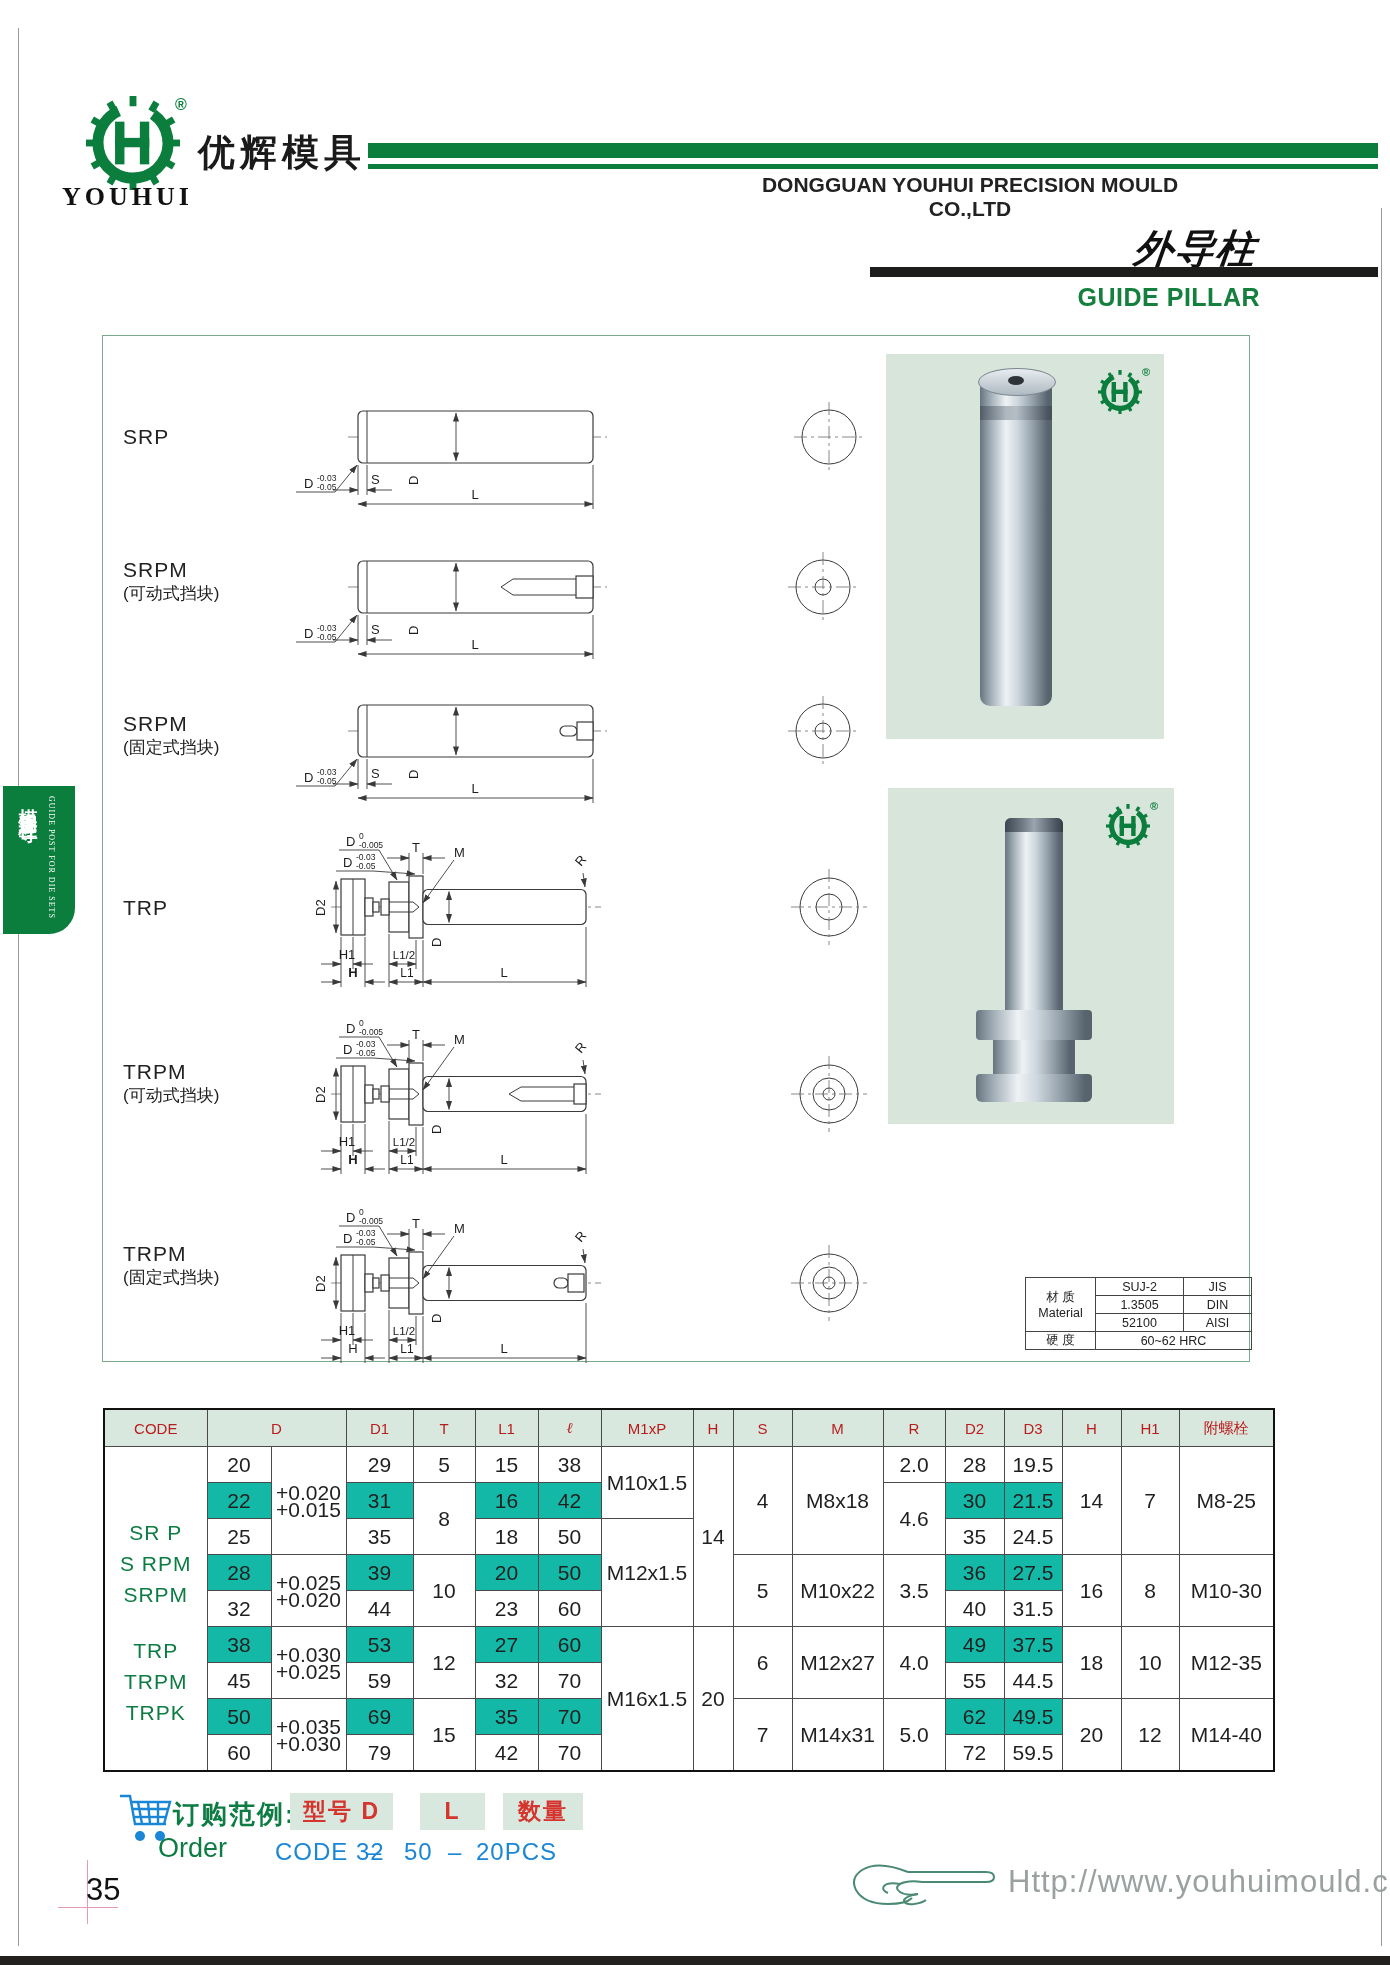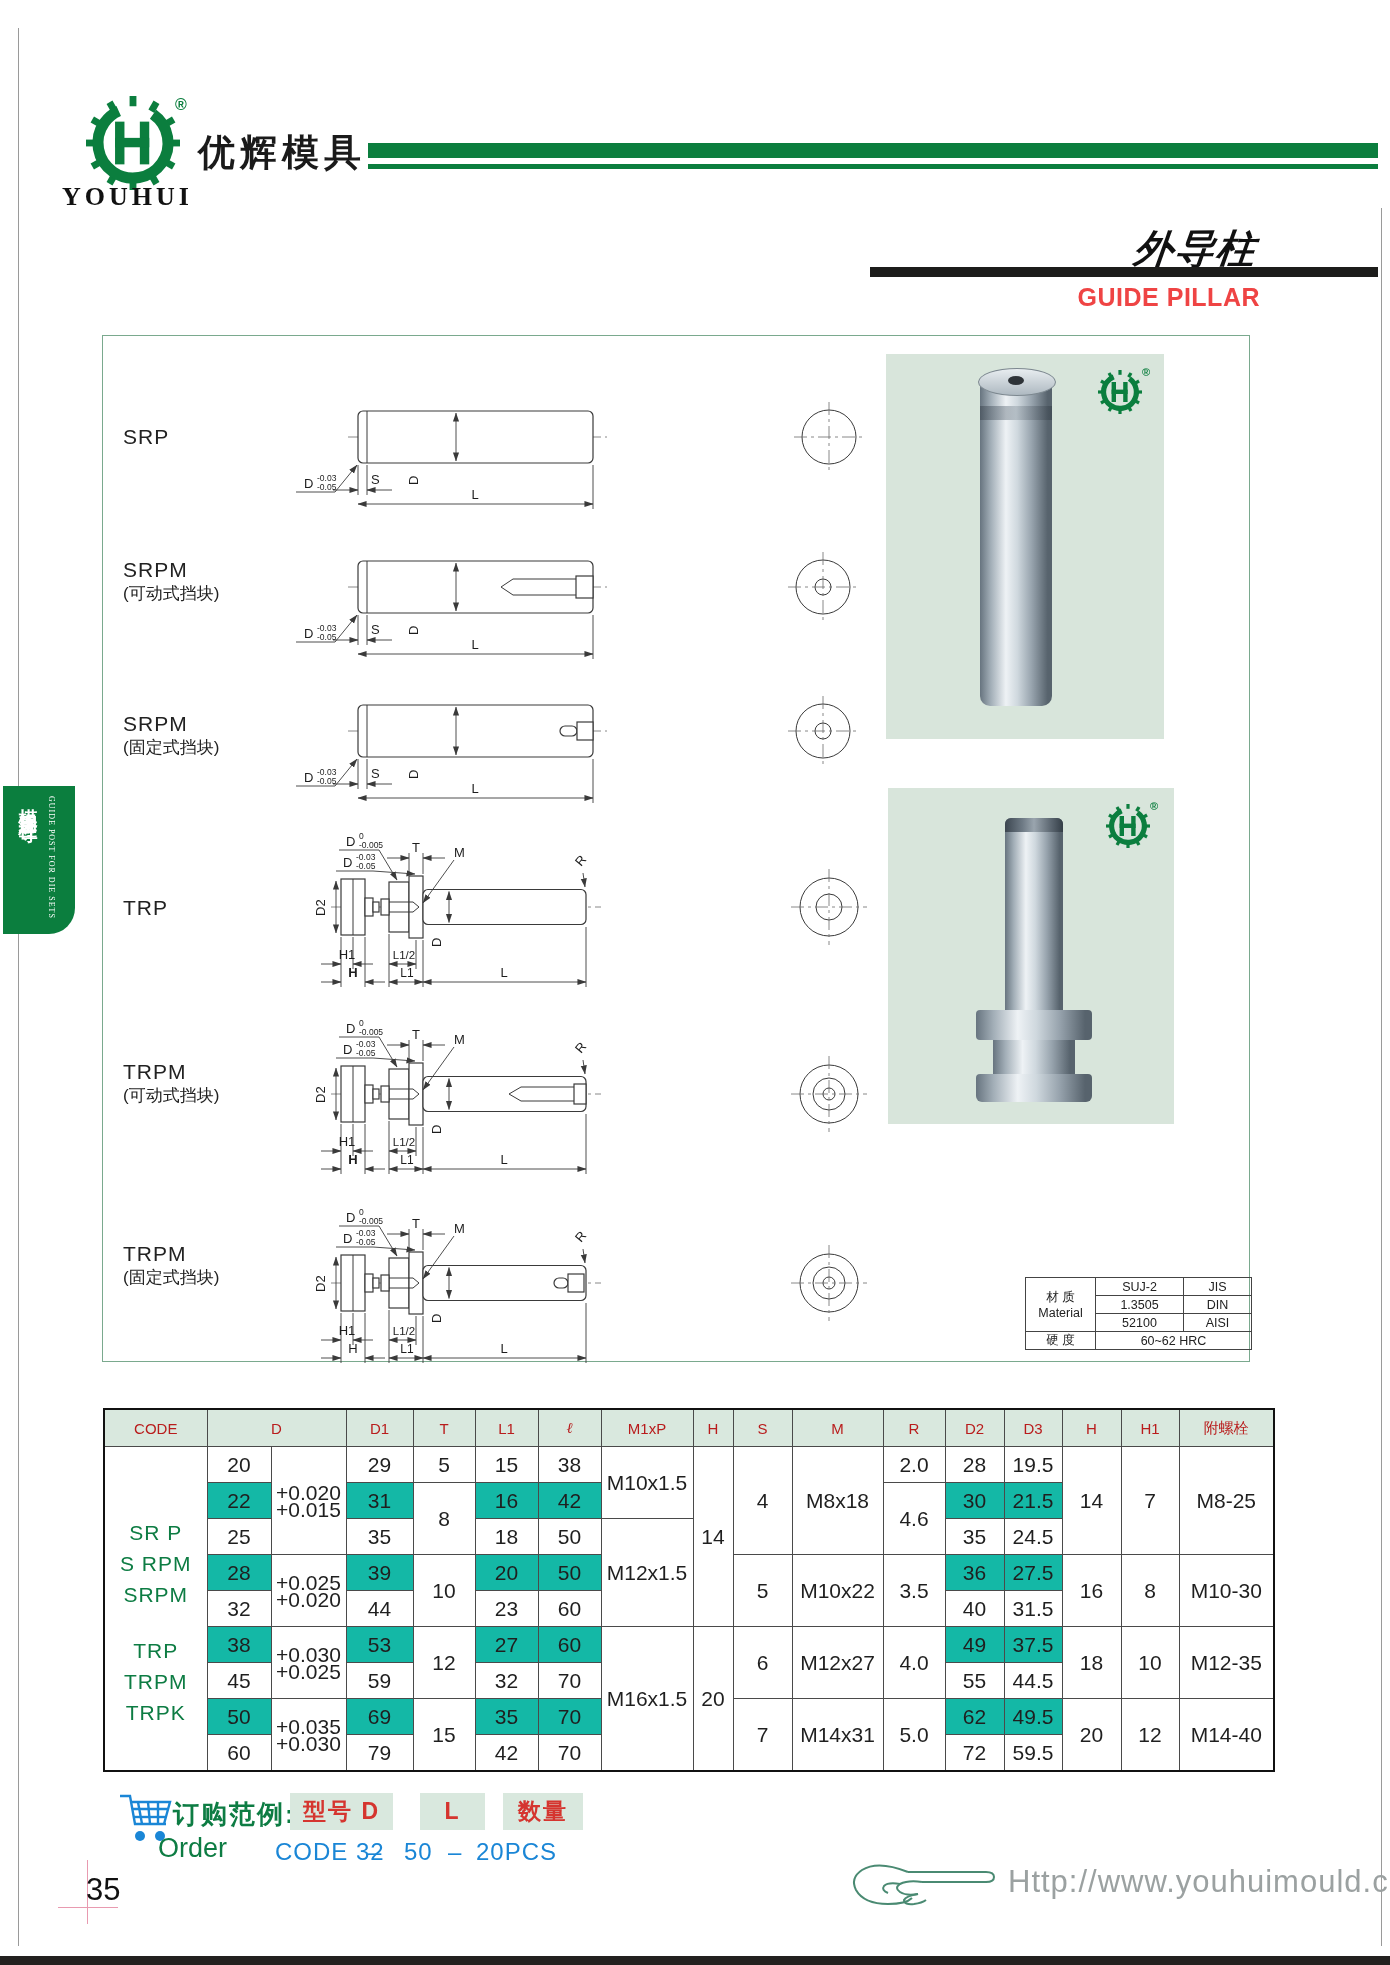--- a/index.html
+++ b/index.html
@@ -8,21 +8,21 @@
   .abs{position:absolute}
   
   .logo-cn{left:198px;top:128px;font-size:37px;font-weight:bold;color:#1a1a1a;letter-spacing:5px}
   .logo-en{left:62px;top:182px;font-family:"Liberation Serif",serif;font-size:26px;font-weight:bold;color:#111;letter-spacing:4px}
   .company-cn{right:170px;top:90px;font-size:37px;font-weight:bold;color:#1a1a1a;letter-spacing:2px}
   .greenbar-thick{left:368px;top:143px;width:1010px;height:15px;background:#0b7e3e}
   .greenbar-thin{left:368px;top:164px;width:1010px;height:5px;background:#0b7e3e}
   .company-en{left:740px;top:173px;width:460px;text-align:center;font-size:21px;font-weight:bold;color:#222;letter-spacing:0px}
   .title-cn{right:133px;top:222px;font-size:39px;font-weight:bold;color:#111;font-style:italic;transform:skewX(-6deg);letter-spacing:2px}
   .blackbar{left:870px;top:267px;width:508px;height:10px;background:#1d1d1b}
-  .title-en{right:130px;top:283px;font-size:25px;font-weight:bold;color:#ef4444;letter-spacing:0.5px}
+  .title-en{right:130px;top:283px;font-size:25px;font-weight:bold;color:#15803d;letter-spacing:0.5px}
   .regmark{font-size:16px;font-weight:bold;color:#0b7e3e}
   
   .vline-l{left:18px;top:28px;width:1px;height:1918px;background:#9a9a9a}
   .vline-r{left:1381px;top:208px;width:1px;height:1738px;background:#9a9a9a}
   .bottombar{left:0;top:1956px;width:1390px;height:9px;background:#23211f}
   
   .sidetab{left:3px;top:786px;width:72px;height:148px;background:#0b7e3e;border-radius:0 0 26px 0}
   .sidetab-cn{left:12px;top:8px;writing-mode:vertical-rl;font-size:19px;font-weight:bold;color:#fff;letter-spacing:3px}
   .sidetab-en{left:44px;top:10px;writing-mode:vertical-rl;font-size:8px;color:#fff;letter-spacing:1px;font-family:"Liberation Serif",serif}
   
@@ -113,20 +113,21 @@
 
   <svg class="abs" style="left:86px;top:96px" width="94" height="94" viewBox="0 0 110 110">
       <use href="#gearsym"></use>
     </svg>
   <div class="abs regmark" style="left:175px;top:96px">®</div>
   <div class="abs logo-cn">优辉模具</div>
   <div class="abs logo-en">YOUHUI</div>
 
   <div class="abs greenbar-thick"></div>
   <div class="abs greenbar-thin"></div>
+  <div class="abs company-en">DONGGUAN YOUHUI PRECISION MOULD CO.,LTD</div>
 
   <div class="abs title-cn">外导柱</div>
   <div class="abs blackbar"></div>
   <div class="abs title-en">GUIDE PILLAR</div>
 
   <div class="abs vline-l"></div>
   <div class="abs vline-r"></div>
   <div class="abs bottombar"></div>
 
   <div class="abs sidetab">

